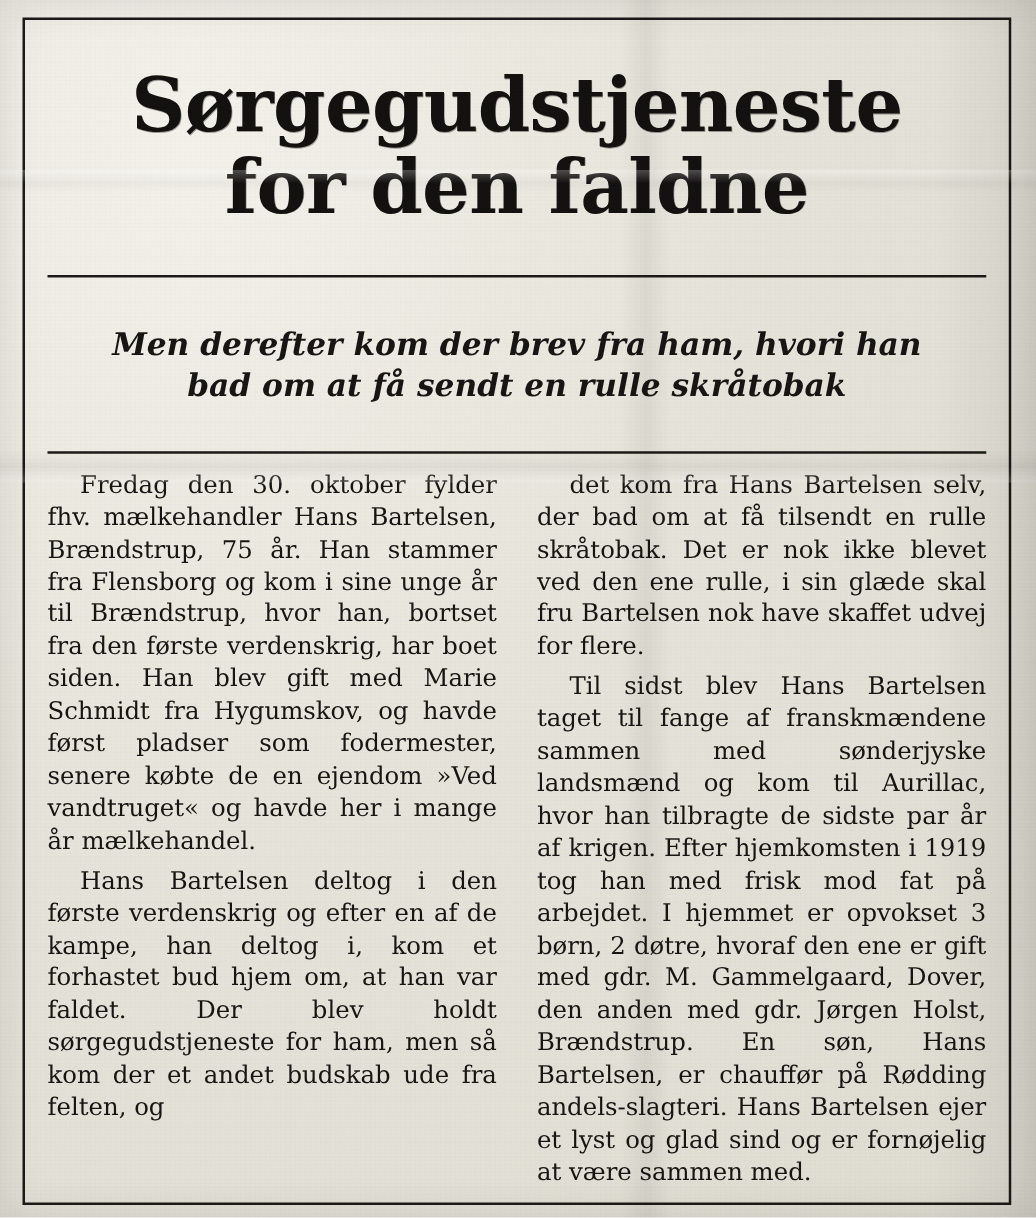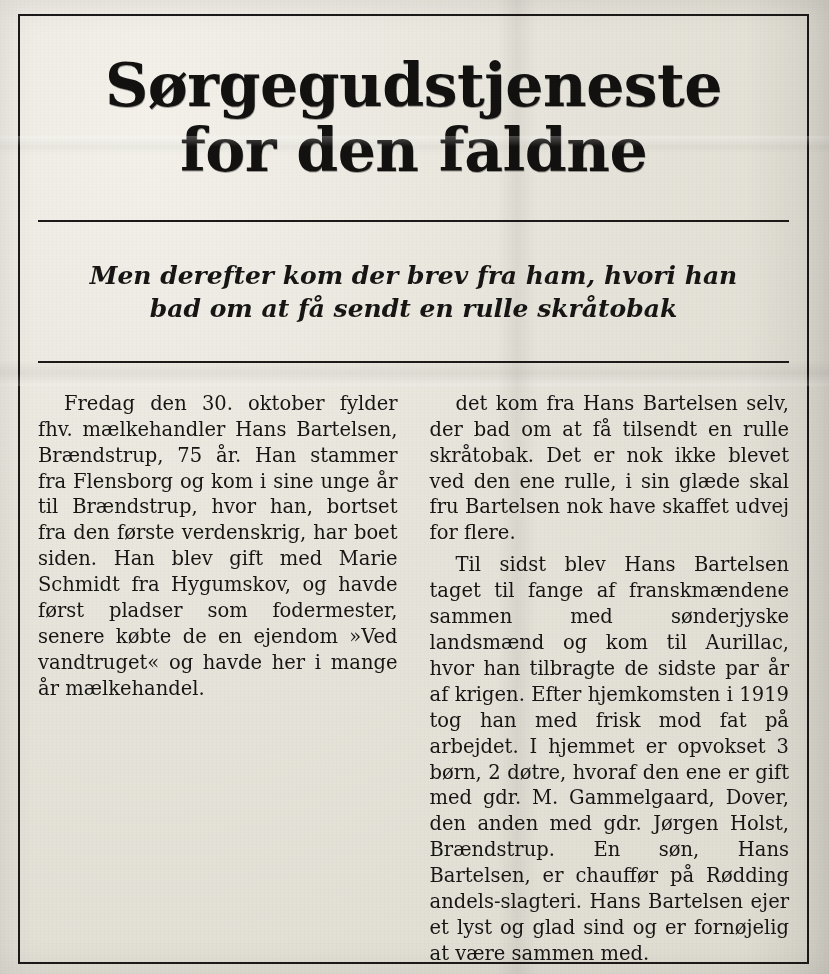--- a/index.html
+++ b/index.html
@@ -110,21 +110,21 @@
     padding: 16px 6px 14px 6px;
   }
 
   .subhead .sline { display: block; }
 
   .columns {
     display: flex;
     gap: 0;
     margin-top: 4px;
     border-top: 2px solid #1c1b19;
-    padding-top: 28px;
+    padding-top: 12px;
   }
   .col {
     width: 50%;
     box-sizing: border-box;
     font-family: "DejaVu Serif", serif;
     font-size: 19.5px;
     line-height: 1.33;
     color: #171614;
     text-align: justify;
     text-justify: inter-word;
@@ -157,20 +157,21 @@
     <hr class="rule">
 
     <h2 class="subhead">
       <span class="sline">Men derefter kom der brev fra ham, hvori han</span>
       <span class="sline">bad om at få sendt en rulle skråtobak</span>
     </h2>
 
     <div class="columns">
       <div class="col col-left">
         <p class="first">Fredag den 30. oktober fylder fhv. mælkehandler Hans Bartelsen, Brændstrup, 75 år. Han stammer fra Flensborg og kom i sine unge år til Brændstrup, hvor han, bortset fra den første verdenskrig, har boet siden. Han blev gift med Marie Schmidt fra Hygumskov, og havde først pladser som fodermester, senere købte de en ejendom »Ved vandtruget« og havde her i mange år mælkehandel.</p>
+        <p>Hans Bartelsen deltog i den første verdenskrig og efter en af de kampe, han deltog i, kom et forhastet bud hjem om, at han var faldet. Der blev holdt sørgegudstjeneste for ham, men så kom der et andet budskab ude fra felten, og</p>
       </div>
       <div class="col col-right">
         <p class="first">det kom fra Hans Bartelsen selv, der bad om at få tilsendt en rulle skråtobak. Det er nok ikke blevet ved den ene rulle, i sin glæde skal fru Bartelsen nok have skaffet udvej for flere.</p>
         <p>Til sidst blev Hans Bartelsen taget til fange af franskmændene sammen med sønderjyske landsmænd og kom til Aurillac, hvor han tilbragte de sidste par år af krigen. Efter hjemkomsten i 1919 tog han med frisk mod fat på arbejdet. I hjemmet er opvokset 3 børn, 2 døtre, hvoraf den ene er gift med gdr. M. Gammelgaard, Dover, den anden med gdr. Jørgen Holst, Brændstrup. En søn, Hans Bartelsen, er chauffør på Rødding andels-slagteri. Hans Bartelsen ejer et lyst og glad sind og er fornøjelig at være sammen med.</p>
       </div>
     </div>
 
   </div>
 
   <div class="grain"></div>

